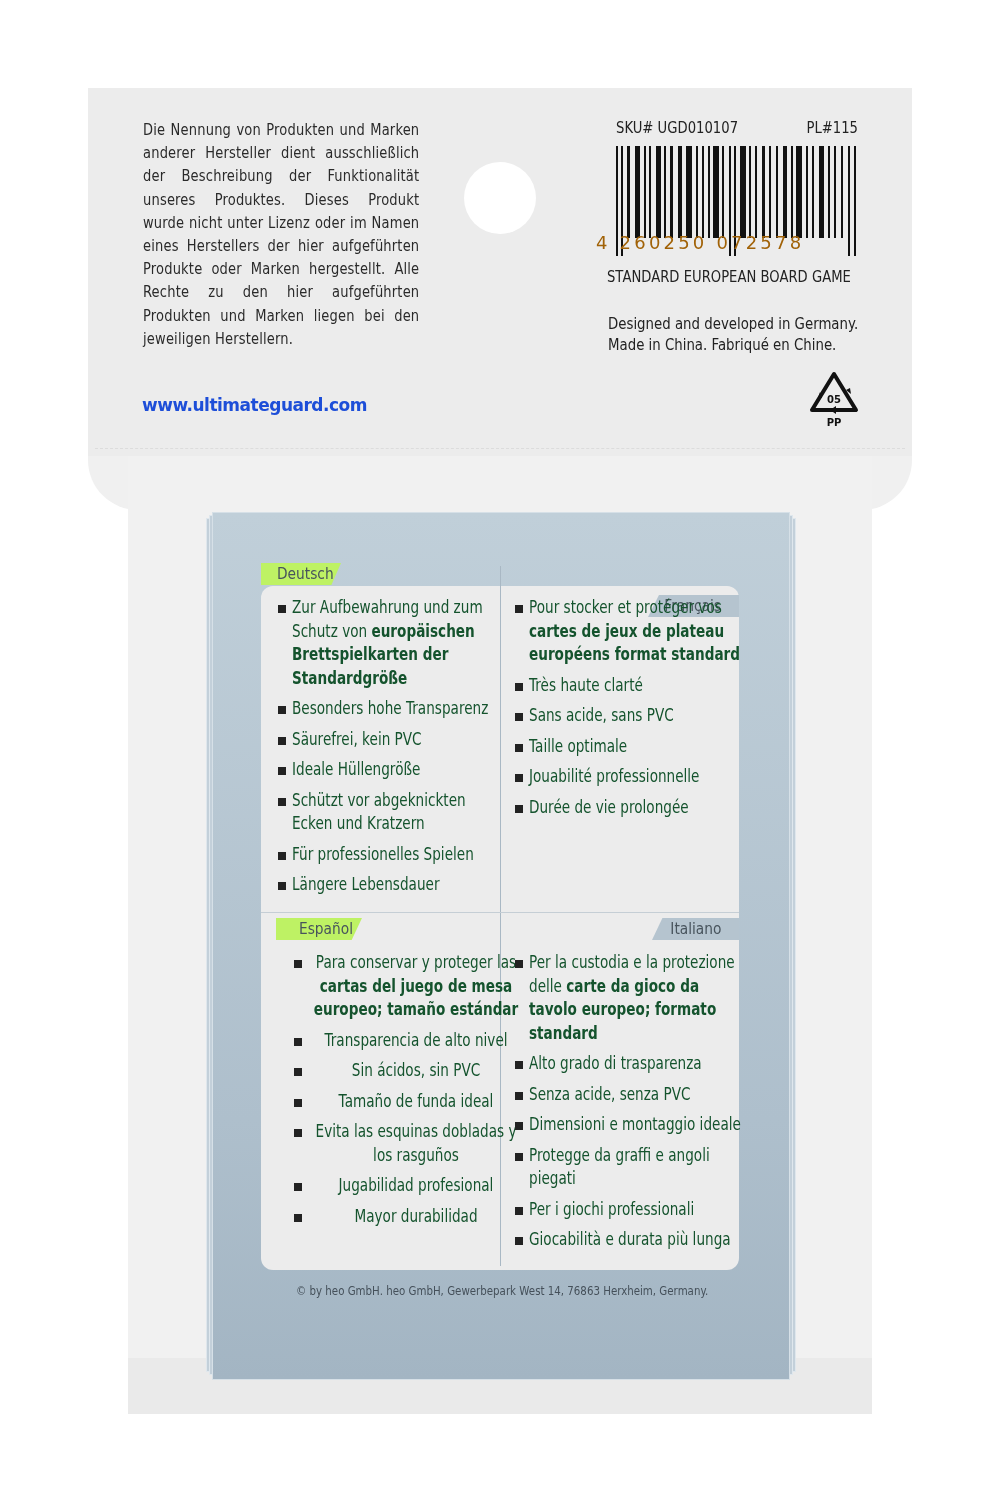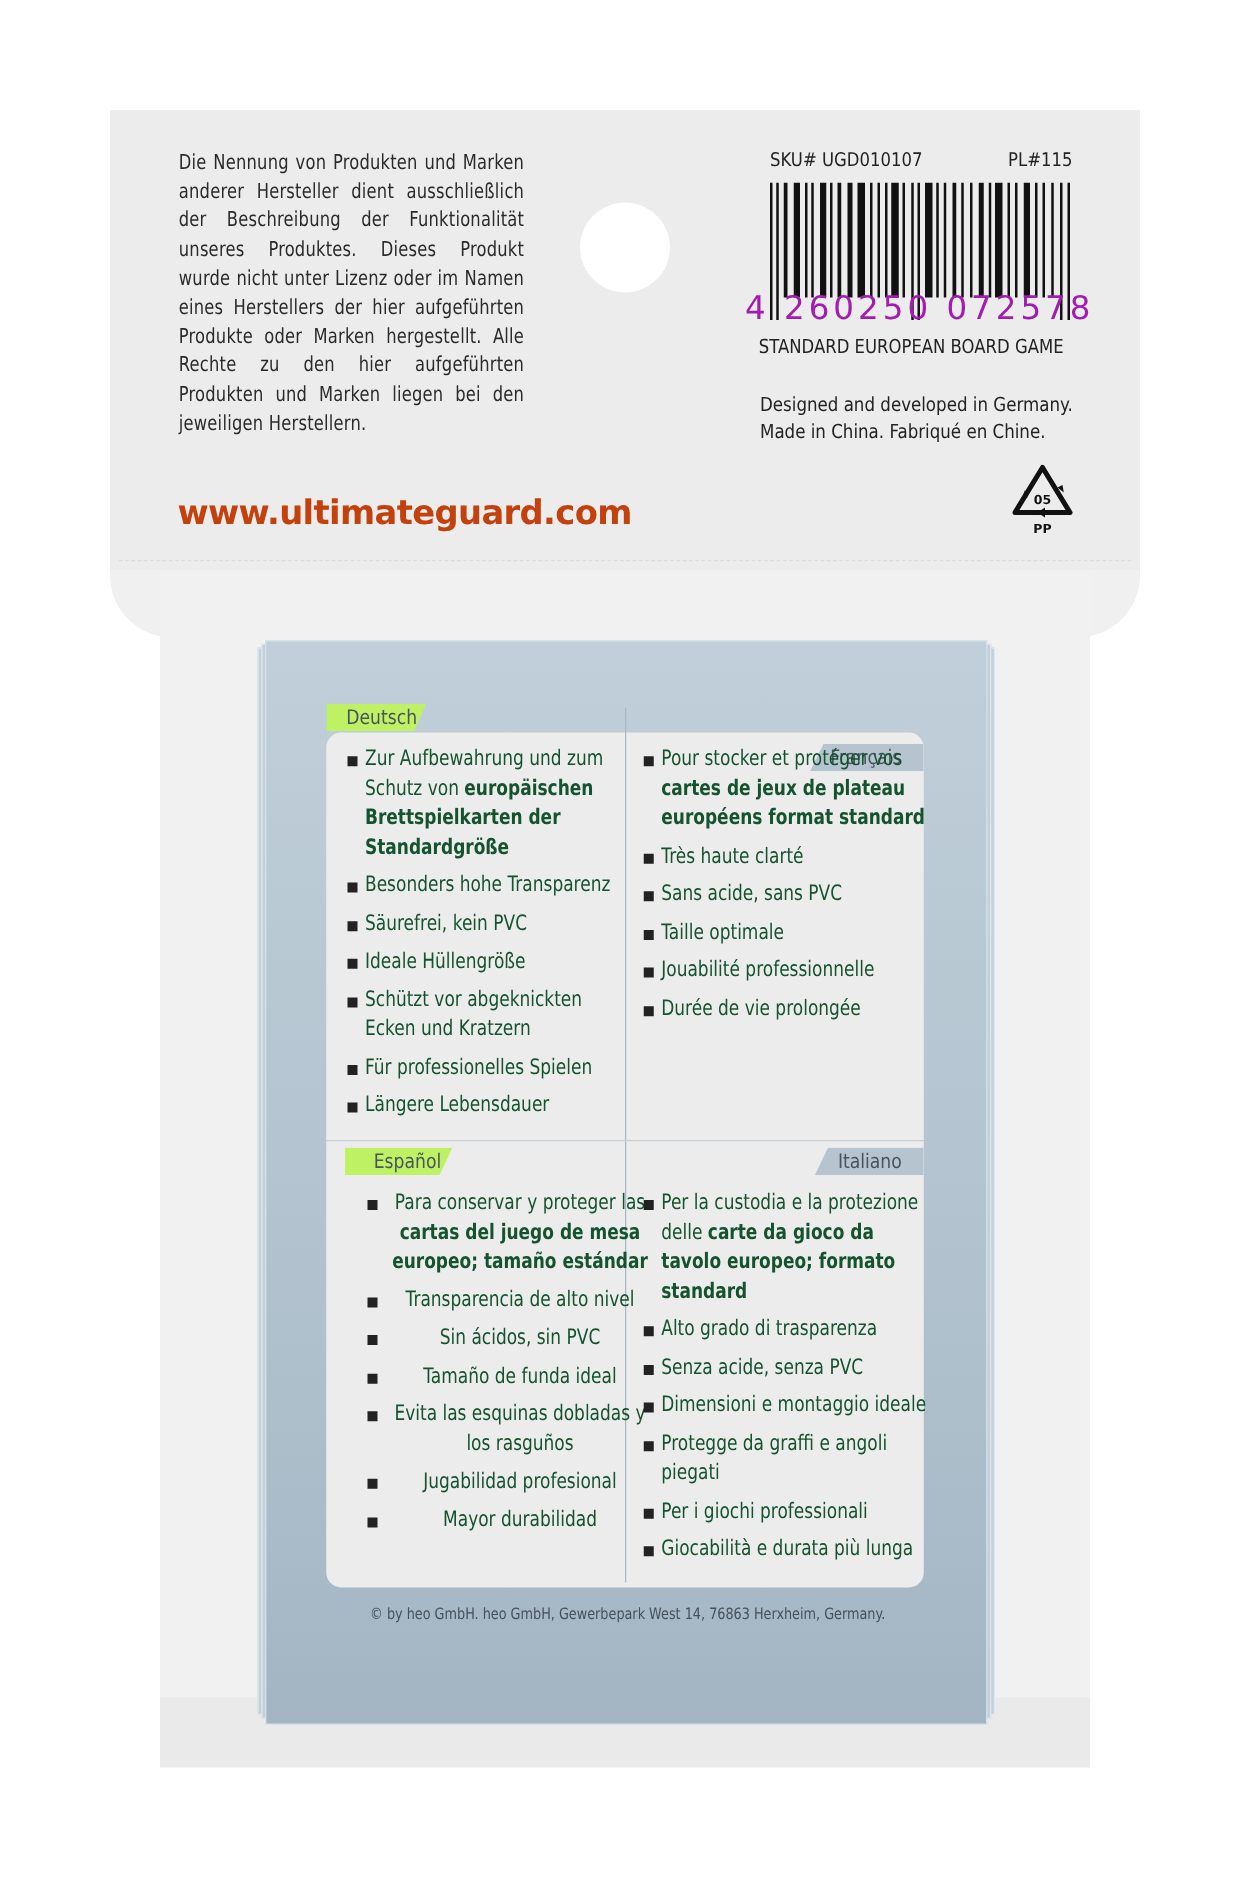--- a/index.html
+++ b/index.html
@@ -2,25 +2,25 @@
 <html><head>
 <meta charset="utf-8">
 <style>
   * { box-sizing: border-box; margin: 0; padding: 0; }
   body { width: 1000px; height: 1502px; background: #ffffff; position: relative; overflow: hidden; font-family: "DejaVu Sans Condensed", "Liberation Sans Narrow", "Liberation Sans", sans-serif; }
 
   
   .header-card { position: absolute; left: 88px; top: 88px; width: 824px; height: 368px; background: #ececec; }
   .hang-hole { position: absolute; left: 464px; top: 162px; width: 72px; height: 72px; border-radius: 50%; background: #ffffff; }
   .disclaimer { position: absolute; left: 143px; top: 118px; width: 276px; font-size: 16.5px; line-height: 23.2px; color: #2a2a2a; text-align: justify; letter-spacing: 0.2px; font-family: "DejaVu Sans", sans-serif; font-stretch: condensed; transform: scaleX(0.88); transform-origin: left top; width: 314px; }
-  .website { position: absolute; left: 142px; top: 395px; font-family: "DejaVu Sans", sans-serif; font-weight: bold; font-size: 27px; color: #c2410c; letter-spacing: -0.5px; }
+  .website { position: absolute; left: 142px; top: 395px; font-family: "DejaVu Sans", sans-serif; font-weight: bold; font-size: 17px; color: #1d4ed8; letter-spacing: -0.5px; }
 
   .sku-row { position: absolute; left: 616px; top: 119px; width: 242px; display: flex; justify-content: space-between; font-size: 15px; color: #222; font-family: "DejaVu Sans", sans-serif; transform: scaleX(0.88); transform-origin: left top; width: 275px; }
   .barcode { position: absolute; left: 616px; top: 146px; width: 242px; height: 110px; }
-  .barcode-digits { position: absolute; left: 596px; top: 232px; font-family: "DejaVu Sans", sans-serif; font-size: 26px; letter-spacing: 3.2px; color: #a21caf; background: transparent; }
+  .barcode-digits { position: absolute; left: 596px; top: 232px; font-family: "DejaVu Sans", sans-serif; font-size: 18px; letter-spacing: 3.2px; color: #a16207; background: transparent; }
   .product-type { position: absolute; left: 607px; top: 268px; font-size: 15.5px; color: #222; font-family: "DejaVu Sans", sans-serif; transform: scaleX(0.85); transform-origin: left top; }
   .made-in { position: absolute; left: 608px; top: 314px; font-size: 15.5px; line-height: 21px; color: #222; font-family: "DejaVu Sans", sans-serif; transform: scaleX(0.86); transform-origin: left top; white-space: nowrap; }
   .recycle { position: absolute; left: 806px; top: 370px; width: 56px; height: 62px; }
 
   
   .bag { position: absolute; left: 128px; top: 456px; width: 744px; height: 958px; background: #f1f1f1; }
   .bag-shoulder-l { position: absolute; left: 88px; top: 430px; width: 60px; height: 80px; background: #f0f0f0; border-bottom-left-radius: 50px; }
   .bag-shoulder-r { position: absolute; left: 852px; top: 430px; width: 60px; height: 80px; background: #f0f0f0; border-bottom-right-radius: 50px; }
   .seal-line { position: absolute; left: 95px; top: 448px; width: 810px; height: 1px; border-top: 1px dashed #dcdcdc; }
   .bag-bottom { position: absolute; left: 128px; top: 1358px; width: 744px; height: 56px; background: #eaeaea; }

